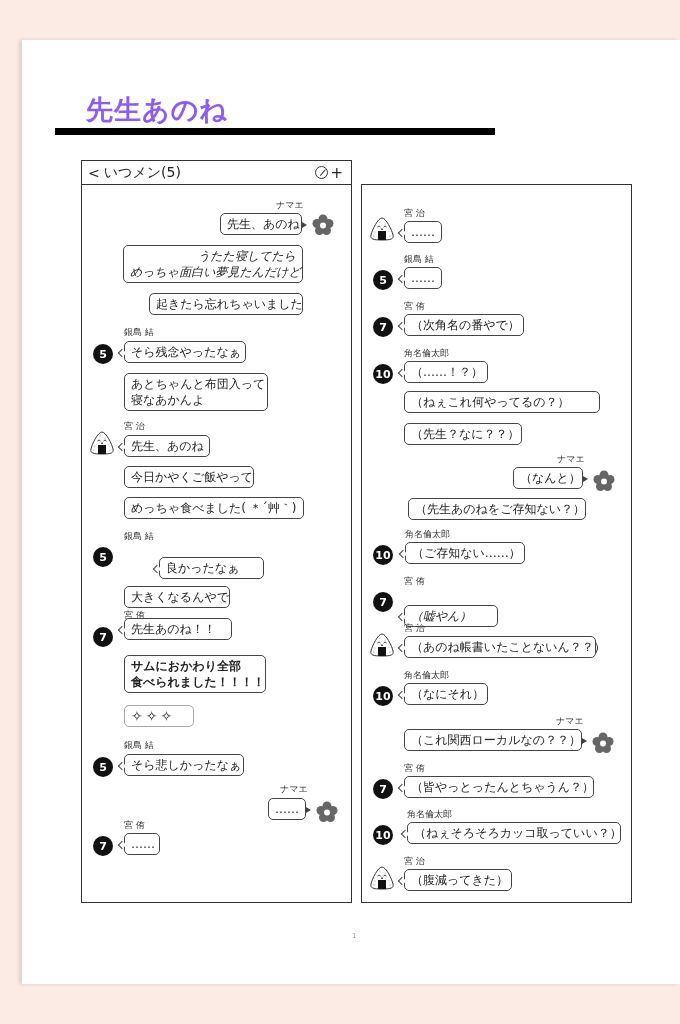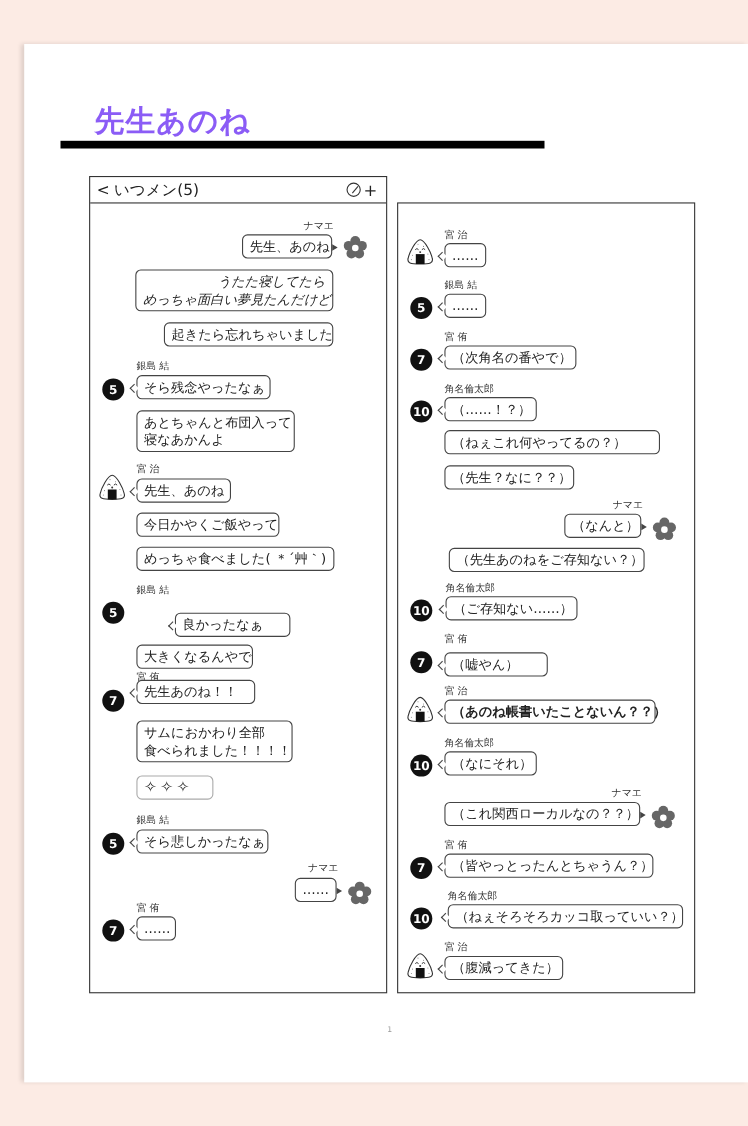--- a/index.html
+++ b/index.html
@@ -65,21 +65,21 @@
         </svg>
         <div class="bubble" style="left: 42px; top: 305px; width: 130px;"><div>今日かやくご飯やって</div></div>
         <div class="bubble" style="left: 42px; top: 336px; width: 180px;"><div>めっちゃ食べました( ＊´艸｀)</div></div>
         <div class="name" style="top: 369px; left: 42px;">銀島 結</div>
         <div class="bubble tail-l" style="left: 42px; top: 396px; width: 105px; margin-left: 35px;"><div>良かったなぁ</div></div>
         <div class="num-avatar" style="left: 11px; top: 386px;">5</div>
         <div class="bubble" style="left: 42px; top: 425px; width: 106px;"><div>大きくなるんやで</div></div>
         <div class="name" style="top: 448px; left: 42px;">宮 侑</div>
         <div class="bubble tail-l" style="left: 42px; top: 457px; width: 108px;"><div>先生あのね！！</div></div>
         <div class="num-avatar" style="left: 11px; top: 466px;">7</div>
-        <div class="bubble" style="left: 42px; top: 494px; width: 142px;"><div>サムにおかわり全部</div><div>食べられました！！！！</div></div>
+        <div class="bubble" style="left: 42px; top: 494px; width: 142px; font-weight: bold;"><div>サムにおかわり全部</div><div>食べられました！！！！</div></div>
         <div class="bubble faint" style="left: 42px; top: 544px; width: 70px;"><div style="letter-spacing: 3px; font-size: 14px;">✧✧✧</div></div>
         <div class="name" style="top: 578px; left: 42px;">銀島 結</div>
         <div class="bubble tail-l" style="left: 42px; top: 593px; width: 120px;"><div>そら悲しかったなぁ</div></div>
         <div class="num-avatar" style="left: 11px; top: 596px;">5</div>
         <div class="name" style="top: 622px; left: 198px;">ナマエ</div>
         <div class="bubble right tail-r" style="left: 186px; top: 637px; width: 38px;"><div>……</div></div>
         <svg class="flower" viewBox="0 0 22 22" style="left: 234px; top: 640px;">
           <use href="#flower-sym"></use>
         </svg>
         <div class="name" style="top: 658px; left: 42px;">宮 侑</div>
@@ -109,24 +109,24 @@
         <div class="name" style="top: 268px; left: 195px;">ナマエ</div>
         <div class="bubble right tail-r" style="left: 151px; top: 282px; width: 70px;"><div>（なんと）</div></div>
         <svg class="flower" viewBox="0 0 22 22" style="left: 231px; top: 285px;">
           <use href="#flower-sym"></use>
         </svg>
         <div class="bubble right" style="left: 46px; top: 313px; width: 178px;"><div>（先生あのねをご存知ない？）</div></div>
         <div class="name" style="top: 343px; left: 43px;">角名倫太郎</div>
         <div class="bubble tail-l" style="left: 43px; top: 357px; width: 120px;"><div>（ご存知ない……）</div></div>
         <div class="num-avatar" style="left: 11px; top: 360px;">10</div>
         <div class="name" style="top: 390px; left: 42px;">宮 侑</div>
-        <div class="bubble tail-l" style="left: 42px; top: 408px; width: 94px;"><div>（嘘やん）</div></div>
+        <div class="bubble tail-l" style="left: 42px; top: 420px; width: 94px; font-style: italic;"><div>（嘘やん）</div></div>
         <div class="num-avatar" style="left: 11px; top: 407px;">7</div>
         <div class="name" style="top: 437px; left: 42px;">宮 治</div>
-        <div class="bubble tail-l" style="left: 42px; top: 451px; width: 192px; font-weight: bold;"><div>（あのね帳書いたことないん？？）</div></div>
+        <div class="bubble tail-l" style="left: 42px; top: 451px; width: 192px;"><div>（あのね帳書いたことないん？？）</div></div>
         <svg class="onigiri" viewBox="0 0 26 26" style="left: 7px; top: 447px;">
           <use href="#onigiri-sym"></use>
         </svg>
         <div class="name" style="top: 484px; left: 42px;">角名倫太郎</div>
         <div class="bubble tail-l" style="left: 42px; top: 498px; width: 84px;"><div>（なにそれ）</div></div>
         <div class="num-avatar" style="left: 11px; top: 501px;">10</div>
         <div class="name" style="top: 530px; left: 194px;">ナマエ</div>
         <div class="bubble right tail-r" style="left: 42px; top: 544px; width: 178px;"><div>（これ関西ローカルなの？？）</div></div>
         <svg class="flower" viewBox="0 0 22 22" style="left: 230px; top: 547px;">
           <use href="#flower-sym"></use>

